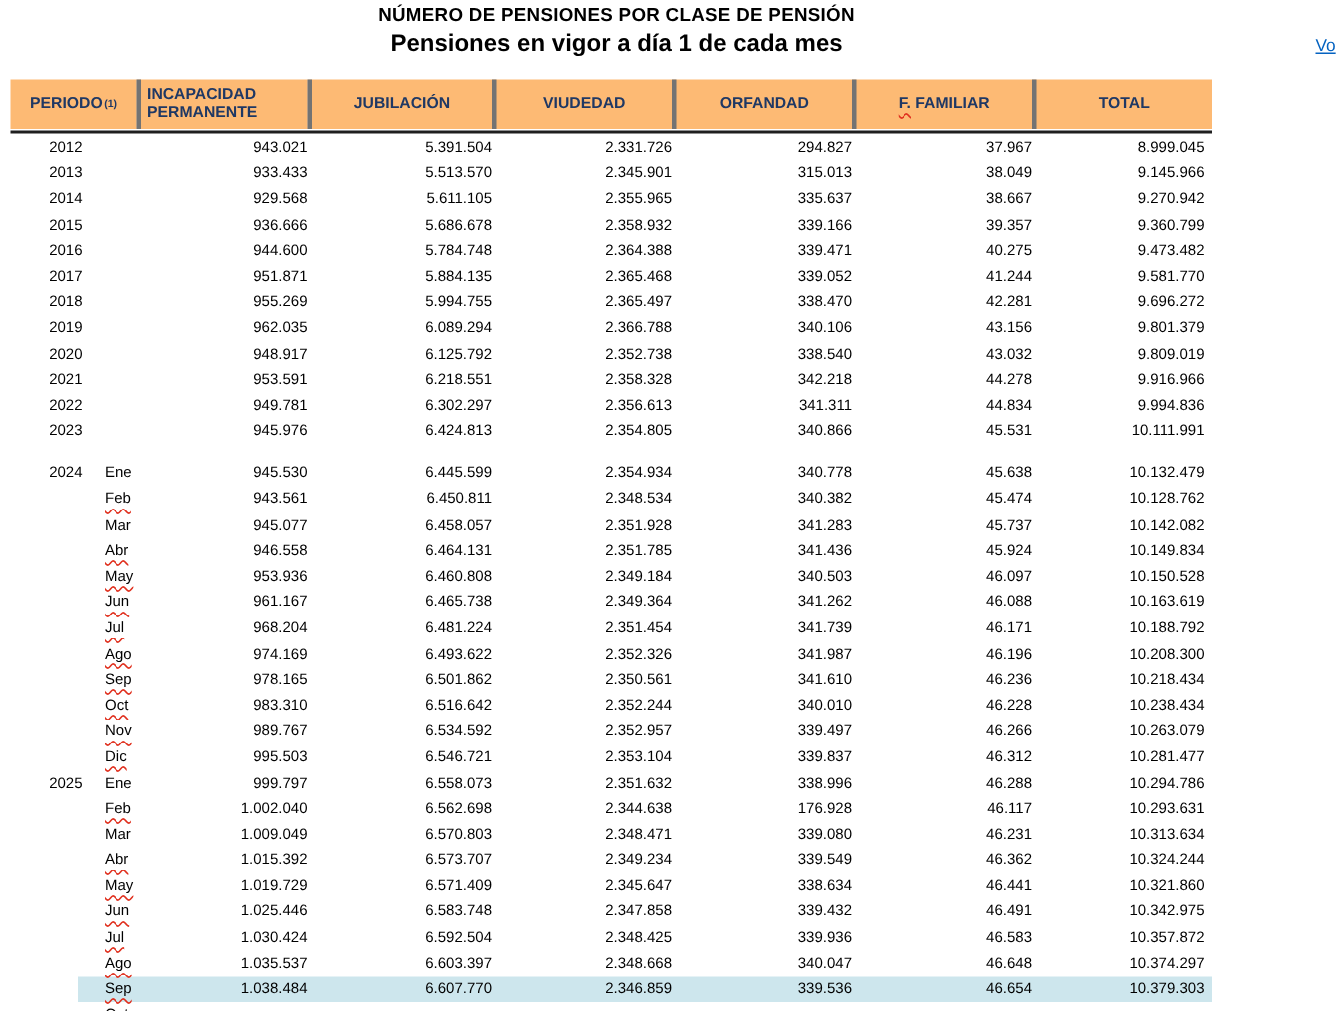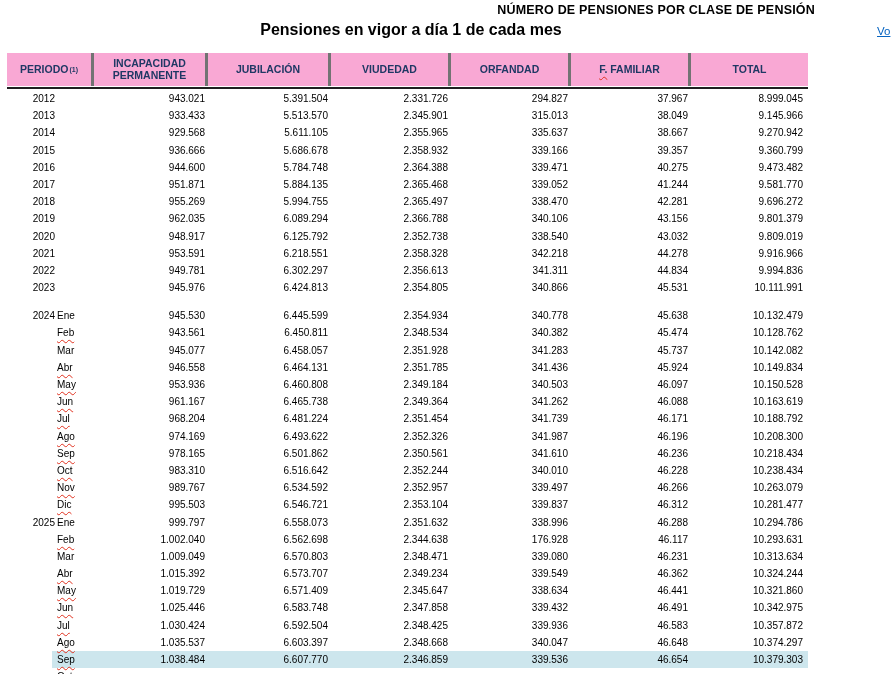--- a/index.html
+++ b/index.html
@@ -1,56 +1,56 @@
 <!DOCTYPE html>
 <html><head>
 <meta charset="utf-8">
 <style>
   html,body{margin:0;padding:0;background:#fff;}
   .page{
     position:relative;width:891px;height:674px;overflow:hidden;background:#fff;
     font-family:"Liberation Sans","DejaVu Sans",sans-serif;color:#000;
   }
   .title{
-    position:absolute;top:3px;left:7px;width:808px;text-align:right;
+    position:absolute;top:3px;left:7px;width:808px;text-align:center;
     font-size:12.5px;font-weight:bold;letter-spacing:.2px;
   }
   .subtitle{
     position:absolute;top:21px;left:7px;width:808px;text-align:center;
     font-size:16px;font-weight:bold;
   }
   .toplink{
     position:absolute;top:25px;left:877px;font-size:11.5px;font-weight:normal;
     color:#0563c1;text-decoration:underline;white-space:nowrap;cursor:pointer;
   }
   .thead{
     position:absolute;top:53px;left:7px;width:801px;height:33px;
     display:grid;grid-template-columns:84px 114px 123px 120px 120px 120px 120px;
   }
   .th{
-    background:#f9a8d4;color:#1f3864;font-size:10.5px;font-weight:bold;
-    display:flex;align-items:center;justify-content:center;text-align:center;
+    background:#fdba74;color:#1f3864;font-size:10.5px;font-weight:bold;
+    display:flex;align-items:center;justify-content:center;text-align:left;
     line-height:11.5px;padding:0 4px;box-sizing:border-box;
   }
   .th + .th{border-left:3px solid #737373;}
   .th sup{font-size:7px;line-height:0;margin-left:1px;}
   .thick-rule{
     position:absolute;top:87px;left:7px;width:801px;height:0;
     border-top:2.5px solid #1f1f1f;
   }
   .tbody{position:absolute;top:90px;left:7px;width:801px;}
   .row{
     display:grid;grid-template-columns:84px 114px 123px 120px 120px 120px 115px;
     height:17.2px;line-height:17.2px;font-size:10px;
   }
   .row.hl{background:linear-gradient(90deg,transparent 0 45px,#cde6ed 45px 100%);}
   .spacer{height:11px;}
   .period{display:flex;}
   .yr{display:inline-block;width:48px;text-align:right;}
-  .mo{display:inline-block;margin-left:2px;}
+  .mo{display:inline-block;margin-left:15px;}
   .sq{
     text-decoration:underline wavy #e0301e 1px;
     text-decoration-skip-ink:none;text-underline-offset:2.5px;
   }
   .num{text-align:right;white-space:nowrap;}
 </style>
 </head>
 <body>
 
 <div class="page">

